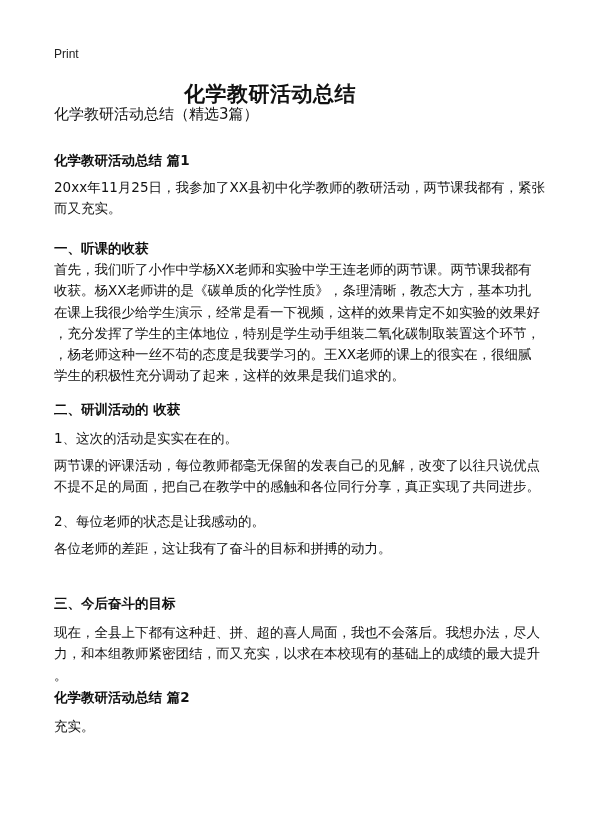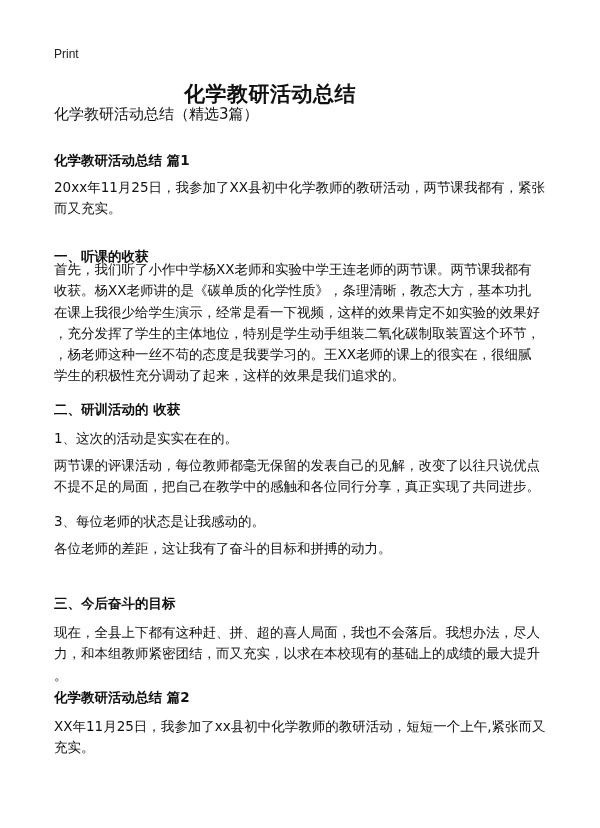--- a/index.html
+++ b/index.html
@@ -21,46 +21,45 @@
   <div class="abs print">Print</div>
   <div class="abs title">化学教研活动总结</div>
   <div class="abs sub">化学教研活动总结（精选3篇）</div>
 
   <div class="abs h" style="top:152px">化学教研活动总结 篇1</div>
   <div class="abs p" style="top:177px">
     <div>20xx年11月25日，我参加了XX县初中化学教师的教研活动，两节课我都有，紧张</div>
     <div>而又充实。</div>
   </div>
 
-  <div class="abs h" style="top:248px">一、听课的收获</div>
+  <div class="abs h" style="top:240px">一、听课的收获</div>
   <div class="abs p" style="top:259px">
     <div>首先，我们听了小作中学杨XX老师和实验中学王连老师的两节课。两节课我都有</div>
     <div>收获。杨XX老师讲的是《碳单质的化学性质》，条理清晰，教态大方，基本功扎</div>
     <div>在课上我很少给学生演示，经常是看一下视频，这样的效果肯定不如实验的效果好</div>
     <div>，充分发挥了学生的主体地位，特别是学生动手组装二氧化碳制取装置这个环节，</div>
     <div>，杨老师这种一丝不苟的态度是我要学习的。王XX老师的课上的很实在，很细腻</div>
     <div>学生的积极性充分调动了起来，这样的效果是我们追求的。</div>
   </div>
 
   <div class="abs h" style="top:401px">二、研训活动的 收获</div>
   <div class="abs p" style="top:428px">1、这次的活动是实实在在的。</div>
   <div class="abs p" style="top:455px">
     <div>两节课的评课活动，每位教师都毫无保留的发表自己的见解，改变了以往只说优点</div>
     <div>不提不足的局面，把自己在教学中的感触和各位同行分享，真正实现了共同进步。</div>
   </div>
-  <div class="abs p" style="top:511px">3、每位老师的状态是让我感动的。</div>
+  <div class="abs p" style="top:511px">2、每位老师的状态是让我感动的。</div>
   <div class="abs p" style="top:538px">
     <div>各位老师的差距，这让我有了奋斗的目标和拼搏的动力。</div>
   </div>
 
   <div class="abs h" style="top:595px">三、今后奋斗的目标</div>
   <div class="abs p" style="top:622px">
     <div>现在，全县上下都有这种赶、拼、超的喜人局面，我也不会落后。我想办法，尽人</div>
     <div>力，和本组教师紧密团结，而又充实，以求在本校现有的基础上的成绩的最大提升</div>
     <div>。</div>
   </div>
 
   <div class="abs h" style="top:689px">化学教研活动总结 篇2</div>
   <div class="abs p" style="top:716px">
-    <div>XX年11月25日，我参加了xx县初中化学教师的教研活动，短短一个上午,紧张而又</div>
     <div>充实。</div>
   </div>
 </div>
 
 </body></html>

